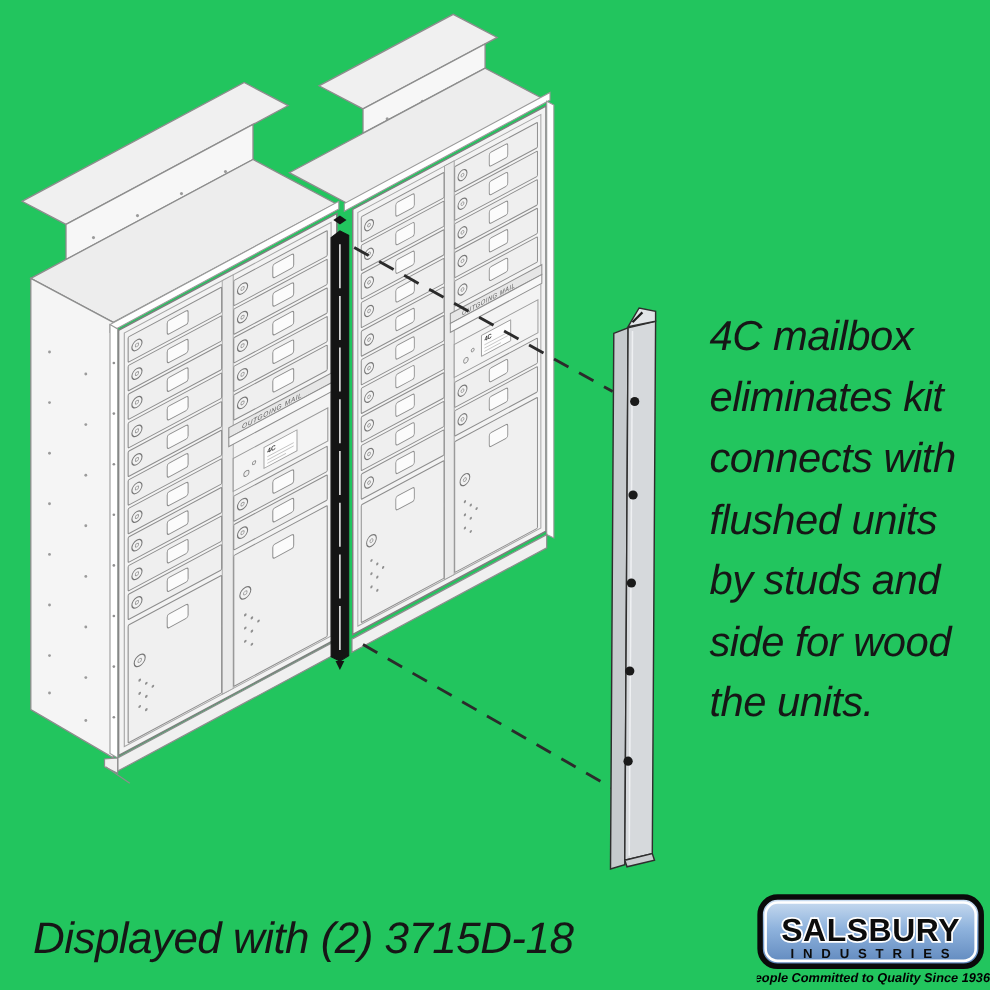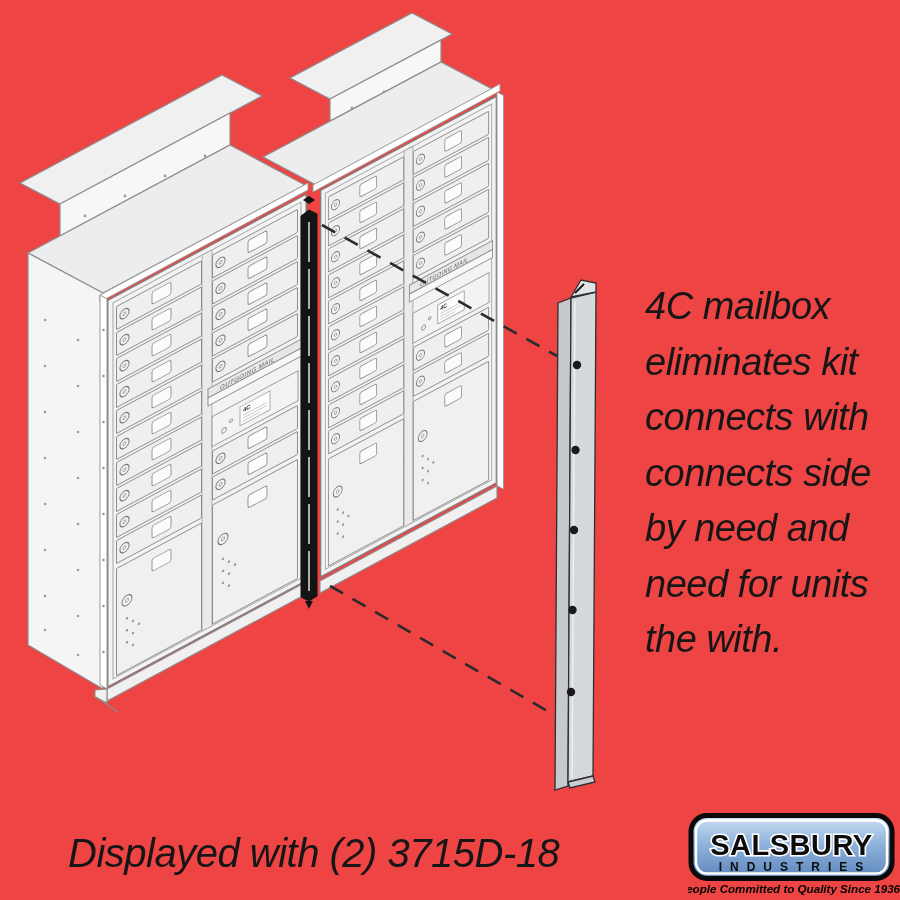--- a/index.html
+++ b/index.html
@@ -1,22 +1,22 @@
 <!DOCTYPE html>
 <html><head>
 <meta charset="utf-8">
 <style>
   html,body{margin:0;padding:0;background:#ffffff;}
-  .stage{position:relative;width:900px;height:900px;background:#ef4444;overflow:hidden;
+  .stage{position:relative;width:900px;height:900px;background:#22c55e;overflow:hidden;
          font-family:"Liberation Sans",sans-serif;}
   .drawing{position:absolute;left:0;top:0;}
   .annotation{position:absolute;left:645px;top:279px;font-style:italic;font-size:38px;
               line-height:55.5px;color:#161616;letter-spacing:-0.5px;white-space:nowrap;}
   .caption{position:absolute;left:30px;top:831px;font-style:italic;font-size:40px;
-           color:#161616;letter-spacing:-0.5px;white-space:nowrap;margin-left:38px;}
+           color:#161616;letter-spacing:-0.5px;white-space:nowrap;}
   .logo{position:absolute;left:688px;top:812px;}
   svg text{font-family:"Liberation Sans",sans-serif;}
 </style>
 </head>
 <body>
 
 <div class="stage">
 
   <svg class="drawing" width="900" height="900" viewBox="0 0 900 900">
     <defs>
@@ -207,24 +207,24 @@
           <circle cx="572.5" cy="610" r="4.2"></circle>
         <circle cx="571" cy="692" r="4.2"></circle>
       </g>
     </g>
   </svg>
 
   <div class="annotation">
     <div>4C mailbox</div>
     <div>eliminates kit</div>
     <div>connects with</div>
-    <div>connects side</div>
-    <div>by need and</div>
-    <div>need for units</div>
-    <div>the with.</div>
+    <div>flushed units</div>
+    <div>by studs and</div>
+    <div>side for wood</div>
+    <div>the units.</div>
   </div>
 
   <div class="caption">Displayed with (2) 3715D-18</div>
 
   <svg class="logo" width="212" height="88" viewBox="0 0 212 88">
     <defs>
       <linearGradient id="lg" x1="0" y1="0" x2="0" y2="1">
         <stop offset="0" stop-color="#cfe0f2"></stop>
         <stop offset="0.45" stop-color="#8fb3dd"></stop>
         <stop offset="1" stop-color="#5d86bc"></stop>

